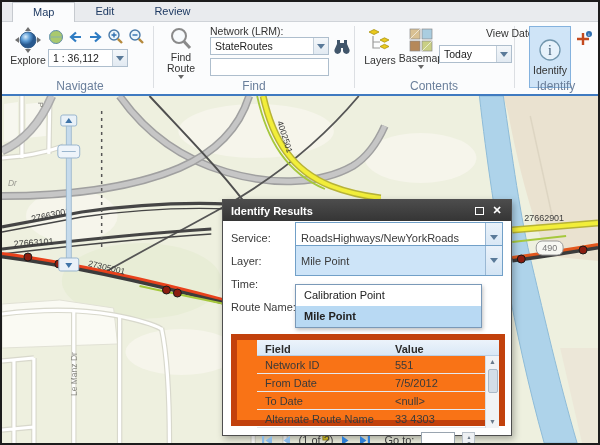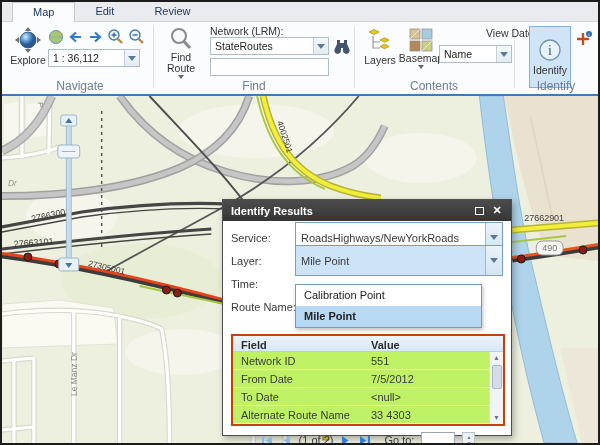--- a/index.html
+++ b/index.html
@@ -37,21 +37,21 @@
   #dlg-body { position:relative; padding:7px 8px 0 8px; font-size:11px; color:#3a3a3a; }
   .frow { display:flex; align-items:center; height:19px; margin-bottom:4px; }
   .flabel { width:64px; flex:none; }
   .fcombo { flex:1; display:flex; align-items:center; height:31px; background:#fff; border:1px solid #71a0c8; }
   .fcombo.hl { background:#cde4f8; }
   .fcombo .ctext { flex:1; padding:0 5px; white-space:nowrap; overflow:hidden; }
   .fcombo .carrow { width:17px; align-self:stretch; border-left:1px solid #9ab8d4; background:linear-gradient(#eaf2fa,#d3e4f4); display:flex; align-items:center; justify-content:center; }
   #ddlist { position:absolute; left:72px; top:63px; width:187px; background:#fff; border:1px solid #7a99b8; box-shadow:1px 2px 4px rgba(0,0,0,.25); z-index:12; }
   .ddopt { height:21px; line-height:21px; padding-left:8px; font-size:11px; color:#222; }
   .ddopt.selected { background:#b8d9f3; font-weight:bold; }
-  #ftable { position:absolute; left:8px; top:113px; width:274px; height:92px; border:2px solid #c2410c; background:#bef264; display:flex; flex-direction:column; }
+  #ftable { position:absolute; left:8px; top:113px; width:274px; height:92px; border:6px solid #c2410c; background:#f97316; display:flex; flex-direction:column;padding-left:20px; }
   #thead { display:flex; height:20px; background:linear-gradient(#ecf3fb,#d9e8f6); border-bottom:1px solid #b9cfe4; font-weight:bold; color:#2b2b2b; }
   #thead span, .trow span { padding:3px 0 0 8px; font-size:11px; }
   .colf { width:130px; flex:none; }
   .colv { flex:1; }
   #tbodywrap { display:flex; flex:1; }
   #tbody { flex:1; }
   .trow { display:flex; height:18px; border-bottom:1px solid #e4e9ef; color:#3a3a3a; }
   #vscroll { width:14px; flex:none; background:#f1f3f5; border-left:1px solid #d7dde3; display:flex; flex-direction:column; align-items:center; }
   .scr-arrow { font-size:7px; color:#6a7a8a; height:12px; line-height:12px; }
   #scr-thumb { width:10px; height:24px; background:#d3dde7; border:1px solid #aab9c8; border-radius:2px; margin:1px 0; }
@@ -109,21 +109,21 @@
           <circle cx="7" cy="7" r="5" fill="#ecf5fb" stroke="#4a7aa8" stroke-width="1.4"></circle>
           <path d="M7,4.5 v5 M4.5,7 h5" stroke="#2f6fb0" stroke-width="1.4"></path>
           <path d="M10.8,10.8 L15,15" stroke="#b5893c" stroke-width="2.4"></path>
         </svg>
         <svg width="18" height="17" viewBox="0 0 18 17">
           <circle cx="7" cy="7" r="5" fill="#ecf5fb" stroke="#4a7aa8" stroke-width="1.4"></circle>
           <path d="M4.5,7 h5" stroke="#2f6fb0" stroke-width="1.4"></path>
           <path d="M10.8,10.8 L15,15" stroke="#b5893c" stroke-width="2.4"></path>
         </svg>
       </div>
-      <div class="combo" style="left:46px; top:27px; width:92px;">
+      <div class="combo" style="left:46px; top:27px; width:80px;">
         <span class="ctext">1 : 36,112</span>
         <span class="carrow">
             <span class="tri-down"></span>
           </span>
       </div>
       <div class="grouplabel" style="left:20px; width:116px;">Navigate</div>
 
       <div class="ribbtn" style="left:158px; top:4px; width:42px;">
         <svg width="26" height="26" viewBox="0 0 26 26">
           <circle cx="11" cy="10" r="7" fill="#f7fafc" stroke="#8a8a8a" stroke-width="2"></circle>
@@ -162,21 +162,21 @@
           <rect x="13" y="1" width="10" height="10" fill="#a9cde0" stroke="#8a8a8a" stroke-width="0.7"></rect>
           <rect x="1" y="13" width="10" height="10" fill="#b5885a" stroke="#8a8a8a" stroke-width="0.7"></rect>
           <rect x="13" y="13" width="10" height="10" fill="#c9cf84" stroke="#8a8a8a" stroke-width="0.7"></rect>
           <path d="M1,11 l10,-10 M13,23 l10,-10" stroke="#ffffff" stroke-width="1" opacity="0.6"></path>
         </svg>
         <span class="riblabel">Basemap</span>
         <span class="caret"></span>
       </div>
       <div class="riblabel" style="position:absolute; left:437px; top:5px;margin-left:47px;">View Date:</div>
       <div class="combo" style="left:437px; top:23px; width:73px;">
-        <span class="ctext">Name</span>
+        <span class="ctext">Today</span>
         <span class="carrow">
             <span class="tri-down"></span>
           </span>
       </div>
       <div class="grouplabel" style="left:380px; width:104px;">Contents</div>
 
       <div id="identify-big">
         <svg width="24" height="24" viewBox="0 0 24 24">
           <circle cx="12" cy="12" r="10" fill="#e7f2fb" stroke="#7296ad" stroke-width="1.3"></circle>
           <text x="12" y="17" text-anchor="middle" font-family="Liberation Serif, serif" font-size="14" fill="#3e5a74">i</text>

